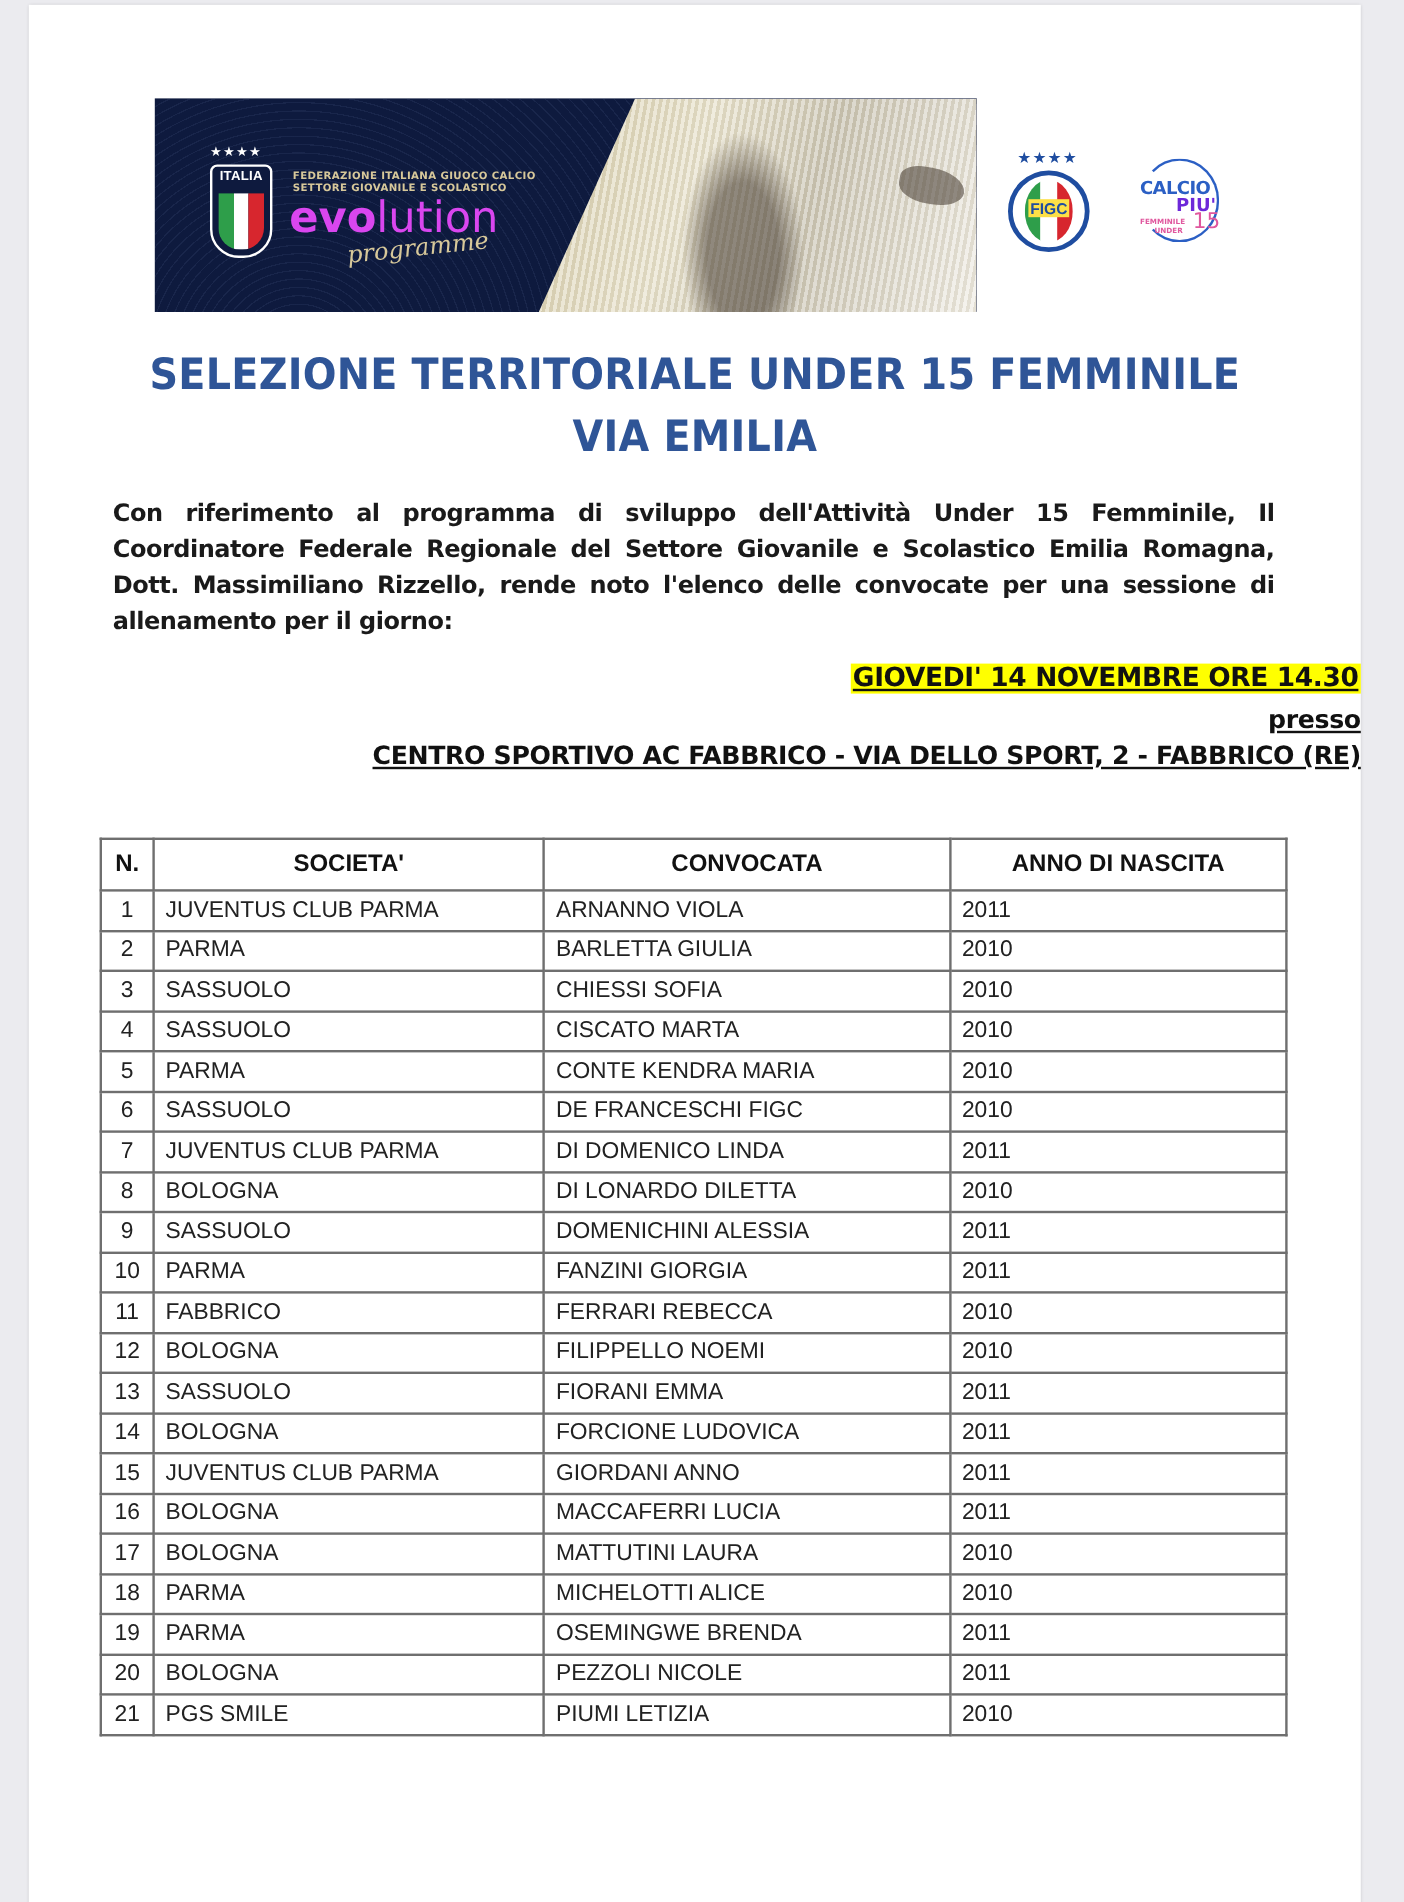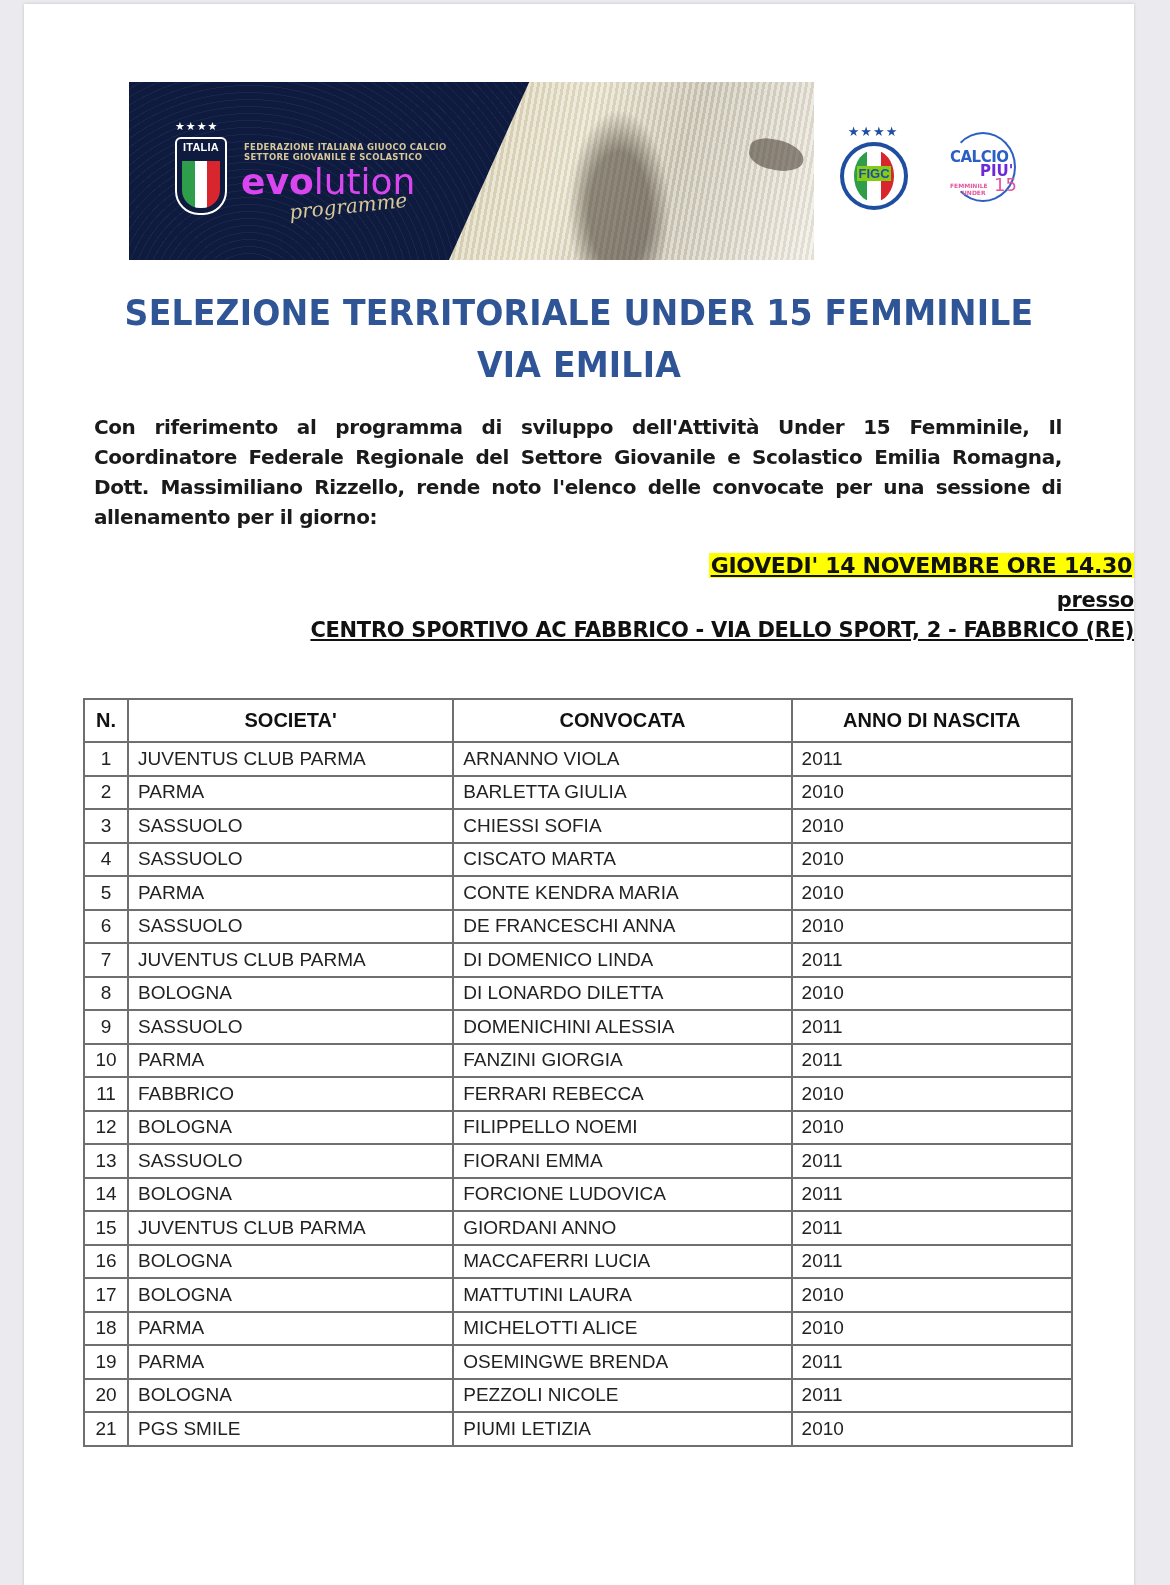--- a/index.html
+++ b/index.html
@@ -75,21 +75,21 @@
   .figc .ring {
     position: absolute; left: 4px; top: 18px; width: 60px; height: 60px; border-radius: 50%;
     border: 4px solid #1f4da0; background: #fff;
   }
   .figc .ring .flag { position: absolute; left: 10px; top: 4px; right: 10px; bottom: 4px; display: flex; border-radius: 50%; overflow: hidden; }
   .figc .ring .flag span { flex: 1; }
   .figc .ring .txt {
     position: absolute; left: 0; right: 0; top: 20px; text-align: center; color: #1f4da0;
     font-weight: bold; font-size: 13px; background: rgba(255,255,255,0.0);
   }
-  .figc .ring .txt span { background: #84cc16; padding: 0 1px; }
+  .figc .ring .txt span { background: #fde047; padding: 0 1px; }
   
   .calcio { position: absolute; left: 918px; top: 128px; width: 80px; height: 80px; }
   .calcio .c-ring { position: absolute; left: 8px; top: 0; width: 62px; height: 66px; border: 2px solid #2b5fc4; border-radius: 50%; border-left-color: transparent; }
   .calcio .l1 { position: absolute; left: 8px; top: 18px; color: #2b5fc4; font-weight: bold; font-size: 15px; line-height: 15px; font-family: "DejaVu Sans", sans-serif; letter-spacing: -0.5px; }
   .calcio .l2 { position: absolute; left: 38px; top: 32px; color: #6d28d9; font-weight: bold; font-size: 15px; line-height: 15px; font-family: "DejaVu Sans", sans-serif; }
   .calcio .l3 { position: absolute; left: 8px; top: 50px; color: #e0579e; font-weight: bold; font-size: 6px; line-height: 7px; font-family: "DejaVu Sans", sans-serif; }
   .calcio .l4 { position: absolute; left: 52px; top: 44px; color: #e0579e; font-size: 18px; line-height: 18px; font-family: "DejaVu Sans", sans-serif; }
 
   
   .title {
@@ -231,21 +231,21 @@
         </tr>
         <tr>
           <td class="num">5</td>
           <td>PARMA</td>
           <td>CONTE KENDRA MARIA</td>
           <td>2010</td>
         </tr>
         <tr>
           <td class="num">6</td>
           <td>SASSUOLO</td>
-          <td>DE FRANCESCHI ANNA</td>
+          <td>DE FRANCESCHI FIGC</td>
           <td>2010</td>
         </tr>
         <tr>
           <td class="num">7</td>
           <td>JUVENTUS CLUB PARMA</td>
           <td>DI DOMENICO LINDA</td>
           <td>2011</td>
         </tr>
         <tr>
           <td class="num">8</td>

